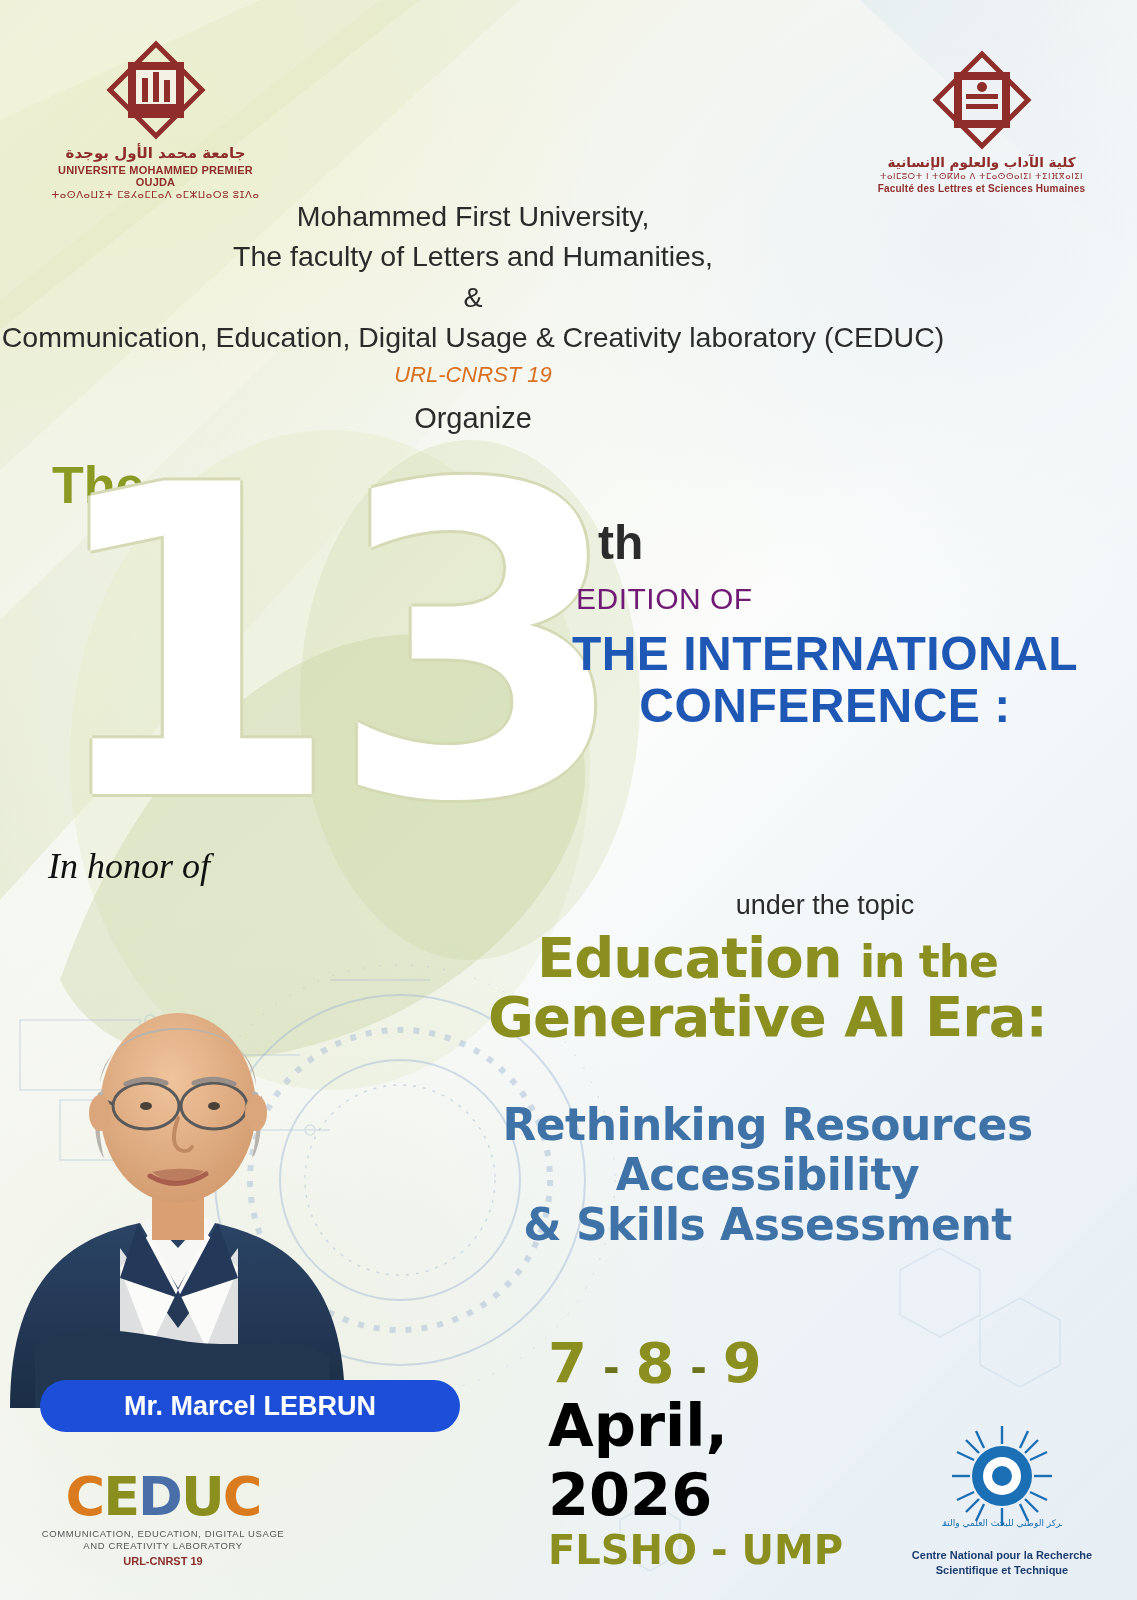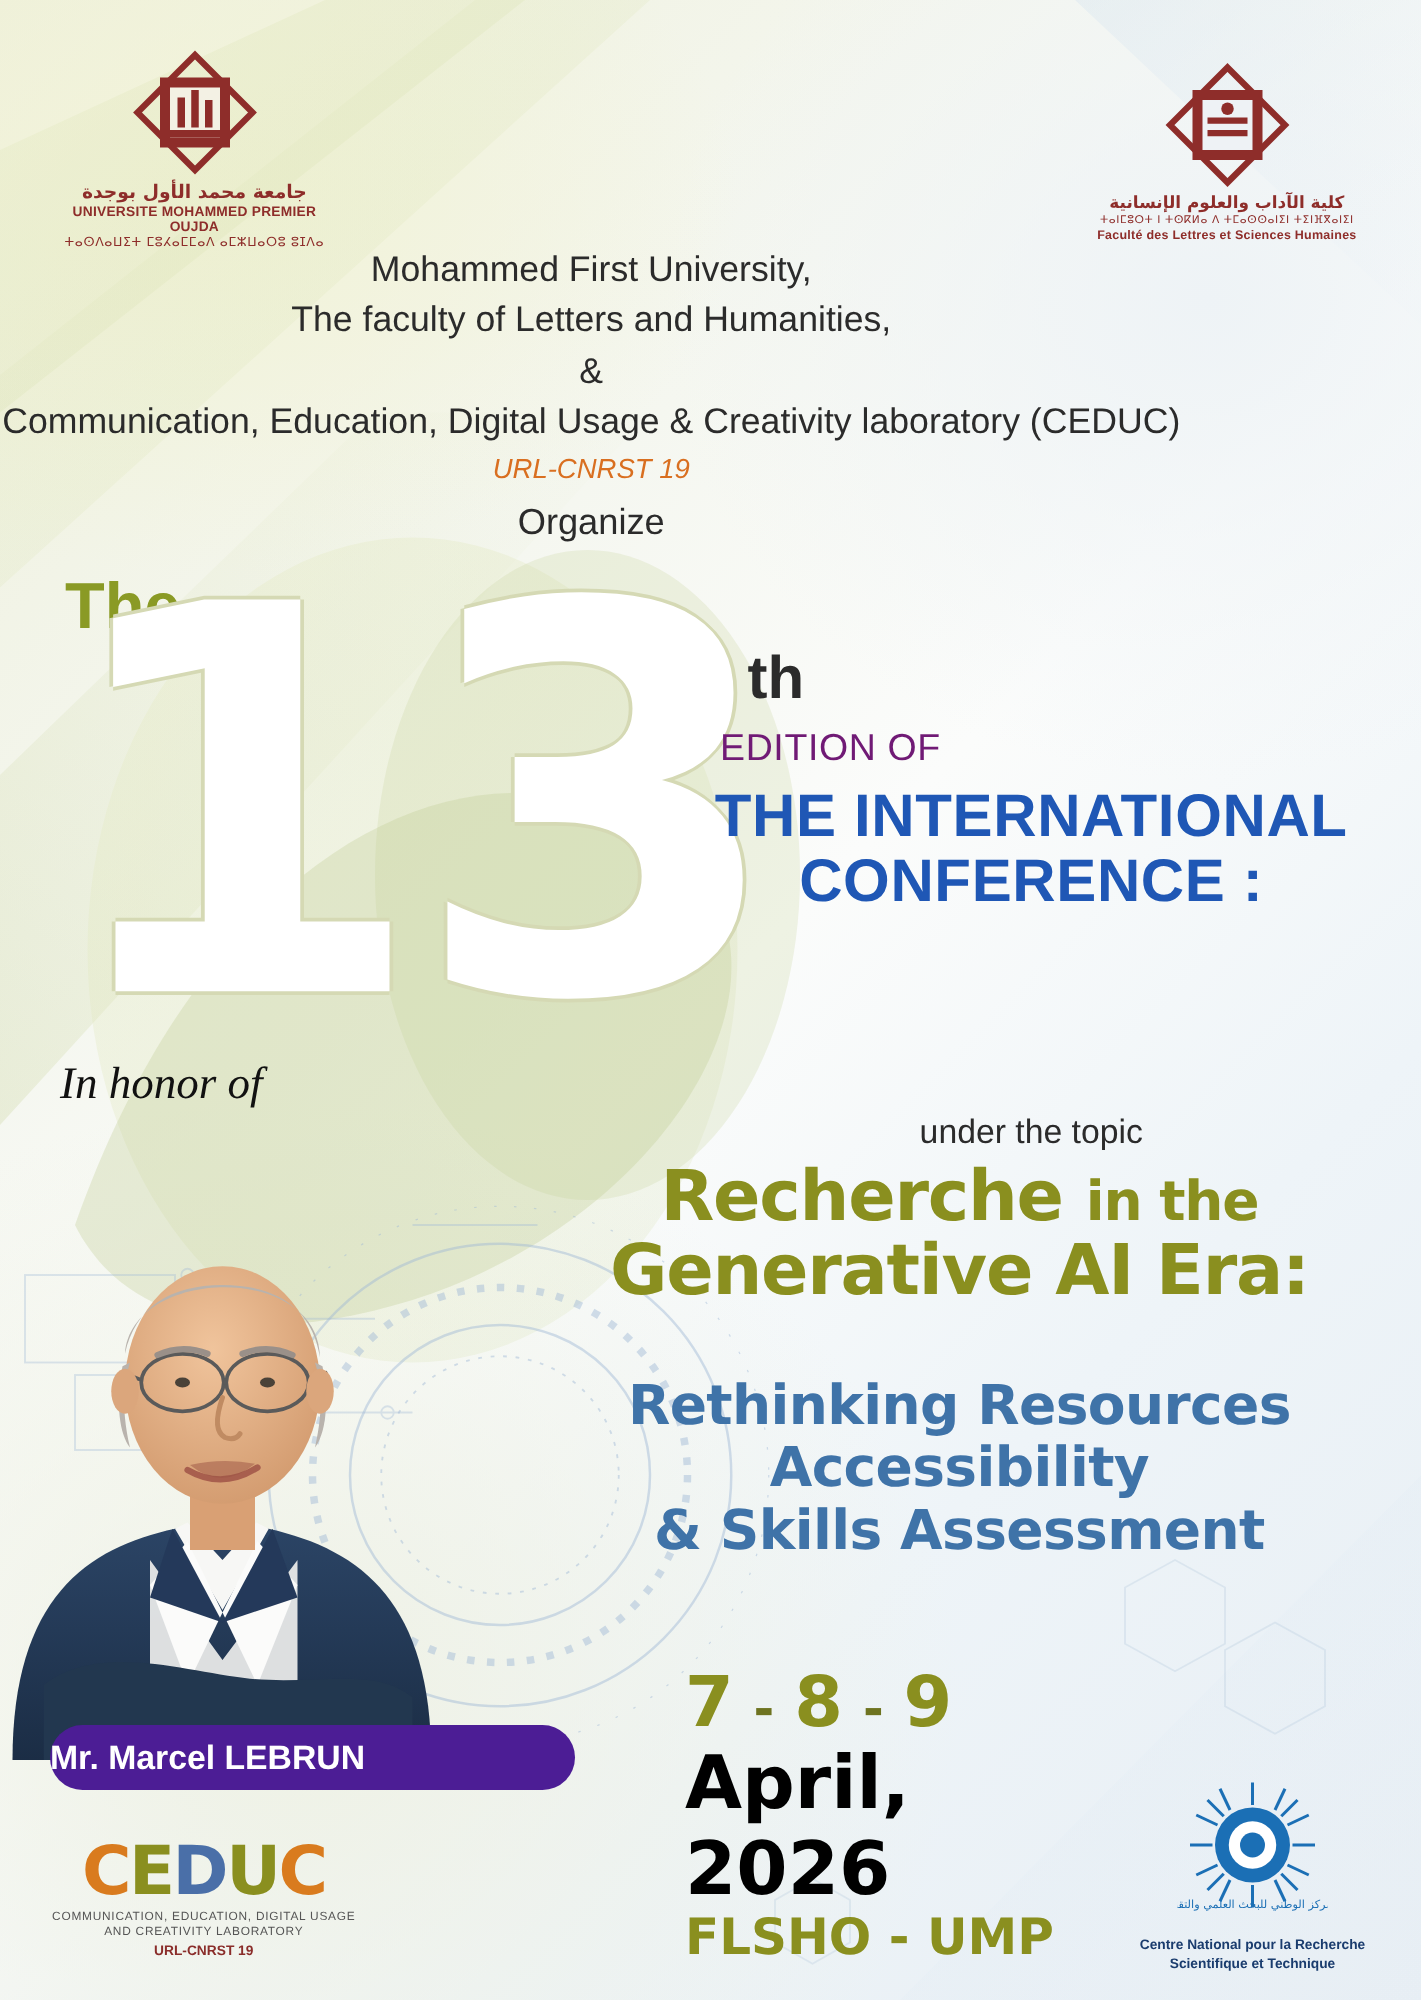--- a/index.html
+++ b/index.html
@@ -54,22 +54,22 @@
   .undertopic{position:absolute;left:560px;top:890px;width:530px;text-align:center;font-size:27px;color:#2b2b2b;}
   .topic1{position:absolute;left:440px;top:928px;width:655px;text-align:center;font-size:56px;line-height:1.06;
         font-weight:bold;color:#8a8f1f;font-family:"DejaVu Sans",sans-serif;letter-spacing:-1px;}
   .topic1 .small{font-size:44px;}
   .topic2{position:absolute;left:440px;top:1100px;width:655px;text-align:center;font-size:44px;line-height:1.14;
         font-weight:bold;color:#3f73a8;font-family:"DejaVu Sans",sans-serif;letter-spacing:-.5px;}
 
   
   .honor{position:absolute;left:48px;top:845px;font-size:36px;color:#111;font-family:"Liberation Serif",serif;font-style:italic;}
   .portrait{position:absolute;left:0;top:918px;width:350px;height:490px;overflow:hidden;}
-  .namebar{position:absolute;left:40px;top:1380px;width:420px;height:52px;background:#4c1d95;border-radius:26px;
-           display:flex;align-items:center;}
+  .namebar{position:absolute;left:40px;top:1380px;width:420px;height:52px;background:#1d4ed8;border-radius:26px;
+           display:flex;align-items:center;justify-content:center;}
   .namebar span{color:#fff;font-size:27px;font-weight:bold;}
 
   
   .dates{position:absolute;left:548px;top:1330px;width:330px;}
   .d-nums{font-size:56px;font-weight:bold;color:#8a8f1f;font-family:"DejaVu Sans",sans-serif;letter-spacing:1px;}
   .d-nums .dot{color:#6e7320;font-size:40px;}
   .d-month{font-size:59px;font-weight:bold;color:#000000;font-family:"DejaVu Sans",sans-serif;margin-top:-4px;}
   .d-place{font-size:40px;font-weight:bold;color:#8a8f1f;font-family:"DejaVu Sans",sans-serif;margin-top:-2px;}
 
   
@@ -188,21 +188,21 @@
 
   <div class="edition">EDITION OF</div>
   <div class="intl">
     <div>THE INTERNATIONAL</div>
     <div>CONFERENCE :</div>
   </div>
 
   <div class="undertopic">under the topic</div>
   <div class="topic1">
     <div>
-      <span>Recherche</span>
+      <span>Education</span>
       <span class="small">in the</span>
     </div>
     <div>Generative AI Era:</div>
   </div>
   <div class="topic2">
     <div>Rethinking Resources</div>
     <div>Accessibility</div>
     <div>&amp; Skills Assessment</div>
   </div>
 

